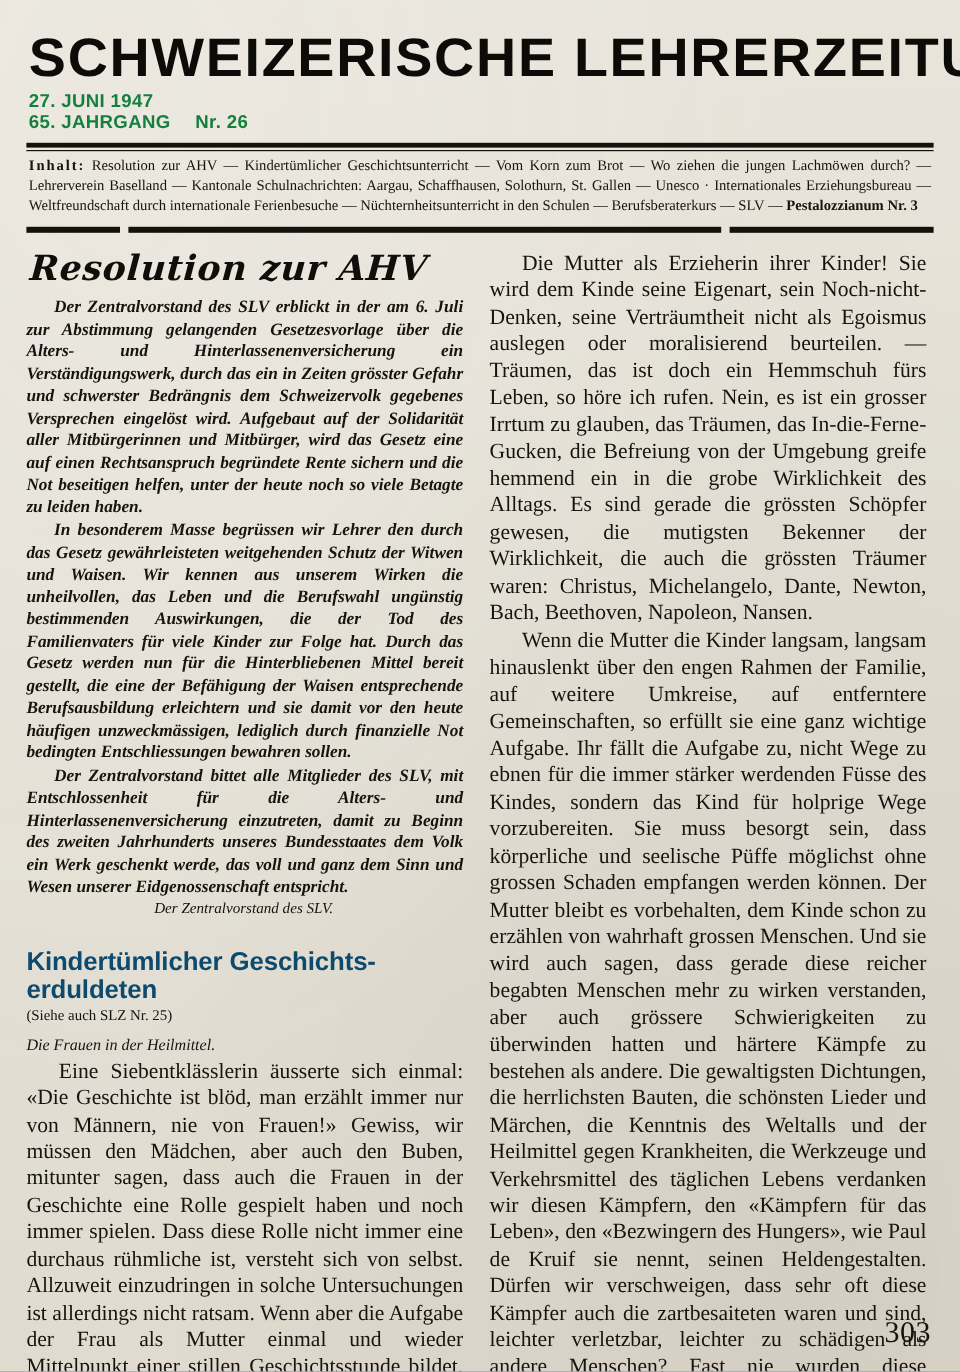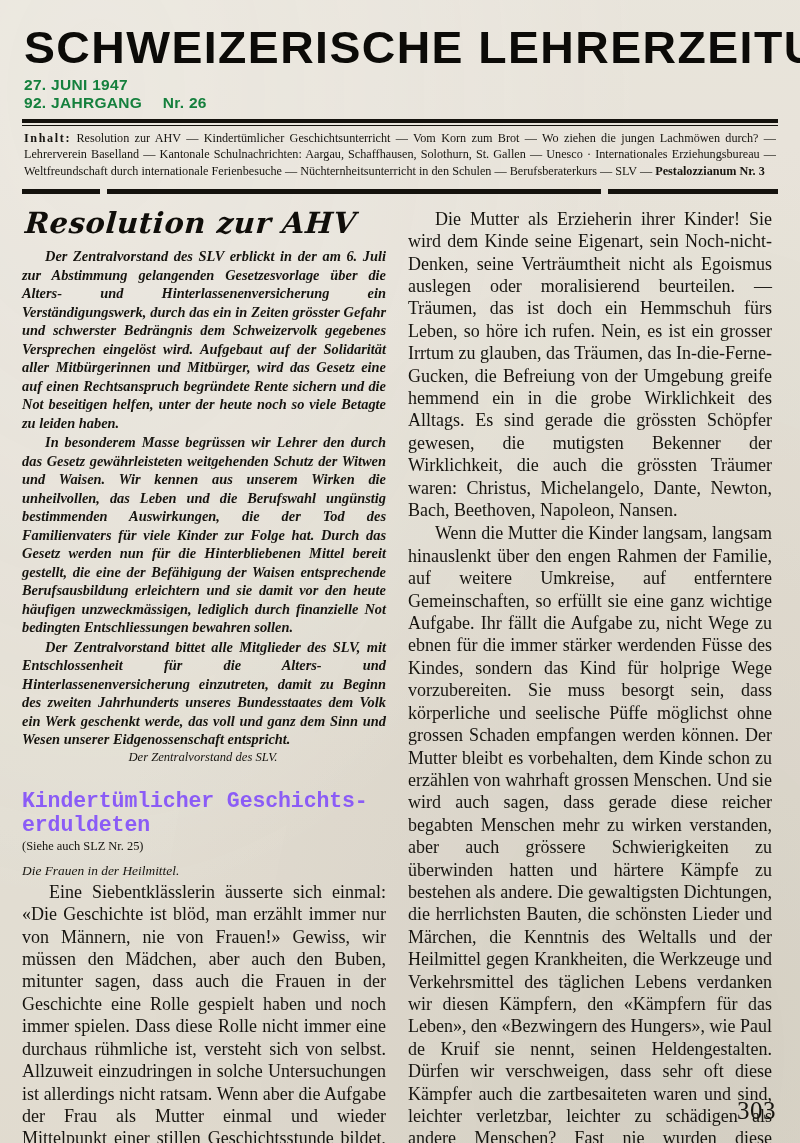--- a/index.html
+++ b/index.html
@@ -144,27 +144,27 @@
     font-style: italic;
     font-weight: 400;
     font-size: 12.6px;
     text-align: center;
     margin: 1px 0 0 0;
     padding-right: 2px;
   }
 
   
   .art-head {
-    font-family: Liberation Mono, monospace;
+    font-family: Liberation Sans, sans-serif;
     font-weight: 700;
     font-size: 21.5px;
     line-height: 1.12;
     margin: 24px 0 2px 0;
     letter-spacing: -0.1px;
-    color: #8b5cf6;
+    color: #0c4a6e;
   }
   .art-note {
     font-size: 12.4px;
     margin: 0 0 9px 0;
   }
   .art-sub {
     font-style: italic;
     font-size: 13.4px;
     margin: 0 0 2px 0;
   }
@@ -194,21 +194,21 @@
 <body>
 
 <div class="page">
   <div class="sheet">
 
     <header>
       <h1 class="masthead-title">SCHWEIZERISCHE LEHRERZEITUNG</h1>
       <div class="masthead-sub">
         <div class="masthead-date">27. JUNI 1947</div>
         <div class="masthead-issue">
-          <span>92. JAHRGANG</span>
+          <span>65. JAHRGANG</span>
           <span>Nr. 26</span>
         </div>
       </div>
     </header>
 
     <div class="rule-thick"></div>
     <div class="rule-thin"></div>
 
     <section class="contents">
       <span class="kicker">Inhalt:</span><span> Resolution zur AHV — Kindertümlicher Geschichtsunterricht — Vom Korn zum Brot — Wo ziehen die jungen Lachmöwen durch? — Lehrerverein Baselland — Kantonale Schulnachrichten: Aargau, Schaffhausen, Solothurn, St. Gallen — Unesco · Internationales Erziehungsbureau — Weltfreundschaft durch internationale Ferienbesuche — Nüchternheitsunterricht in den Schulen — Berufsberaterkurs — SLV — </span><span class="strong">Pestalozzianum Nr. 3</span>

